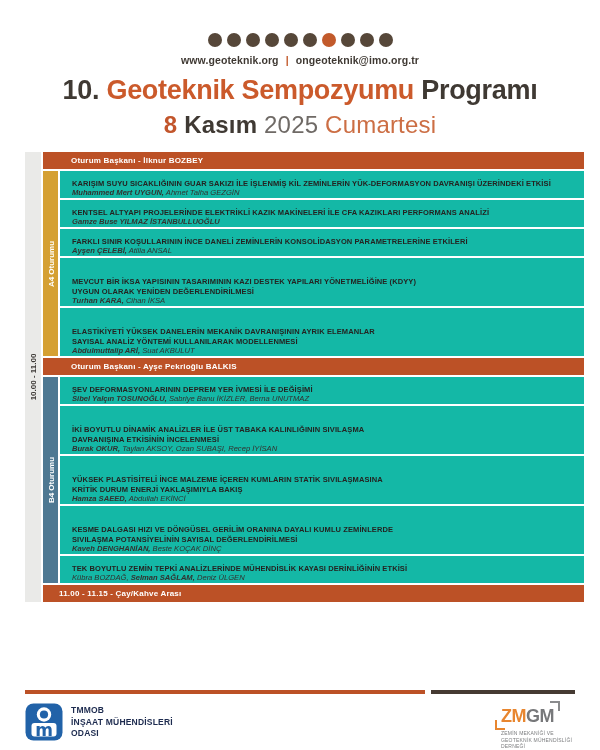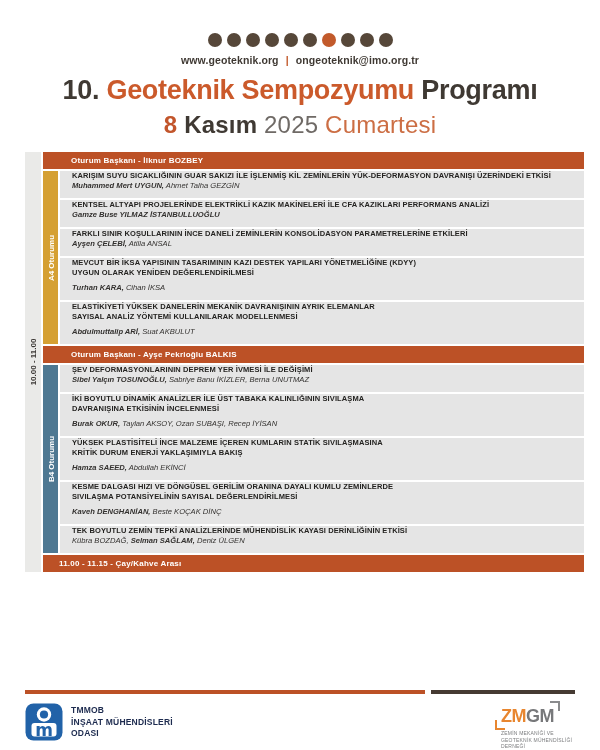--- a/index.html
+++ b/index.html
@@ -33,24 +33,24 @@
   .chair-bar { height:17px; background:#BC5126; color:#fff; font-size:8px; font-weight:bold; letter-spacing:0.2px; display:flex; align-items:center; padding-left:28px; margin-bottom:2px; }
   .break-bar { height:17px; background:#BC5126; color:#fff; font-size:8px; font-weight:bold; letter-spacing:0.2px; display:flex; align-items:center; padding-left:16px; }
 
   .session-body { display:flex; margin-bottom:2px; }
   .strip { width:15px; flex:0 0 15px; margin-right:2px; position:relative; }
   .strip.gold { background:#D5A033; }
   .strip.blue { background:#4E7892; }
   .strip .vlabel { color:#fff; }
 
   .rows { flex:1; }
-  .prow { background:#e5e5e5; padding-left:12px; display:flex; flex-direction:column; justify-content:flex-start; margin-bottom:2px; overflow:hidden; white-space:nowrap; }
+  .prow { background:#14b8a6; padding-left:12px; display:flex; flex-direction:column; justify-content:flex-end; margin-bottom:2px; overflow:hidden; white-space:nowrap; }
   .prow:last-child { margin-bottom:0; }
   .prow.h2 { height:27px; }
-  .prow.h3 { height:42px;gap:6px; }
+  .prow.h3 { height:48px; }
   .ptitle { font-size:7.5px; font-weight:bold; color:#242321; line-height:9.5px; letter-spacing:0.1px; }
   .pauthors { font-size:7.6px; color:#33312F; line-height:10px; font-style:italic; }
   .pauthors .abold { font-weight:bold; }
 
   
   .footer { position:absolute; left:25px; right:25px; top:690px; }
   .rule { display:flex; gap:6px; height:4px; }
   .rule .r-orange { width:400px; background:#BC5126; }
   .rule .r-dark { width:144px; background:#453A32; }
 

